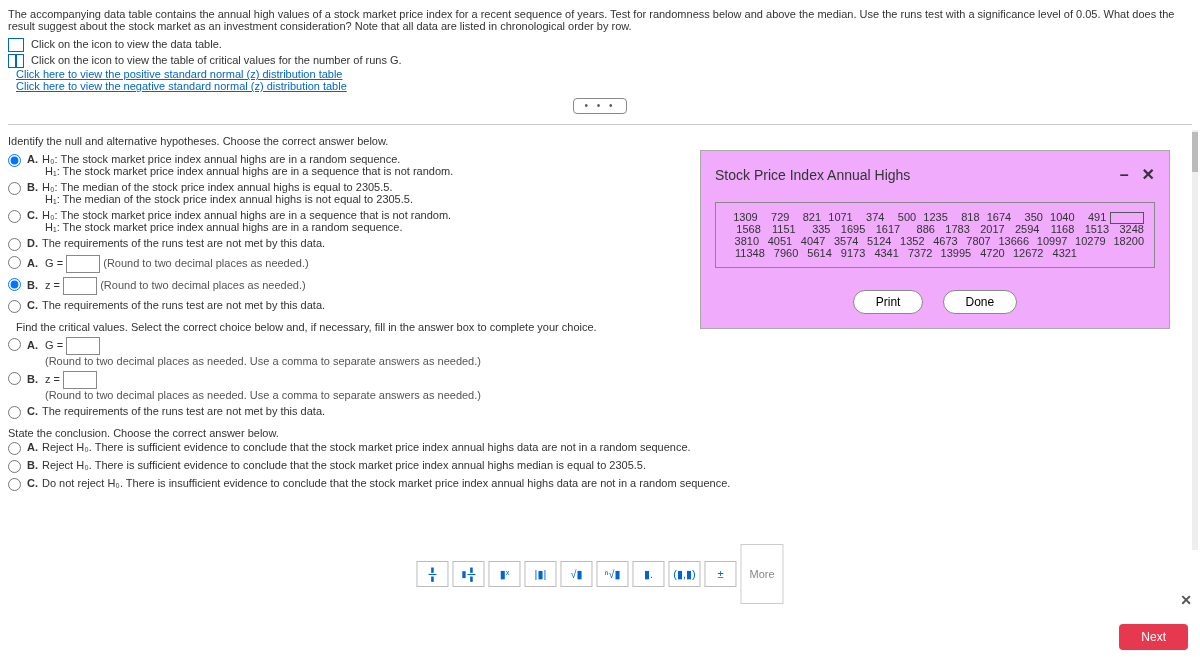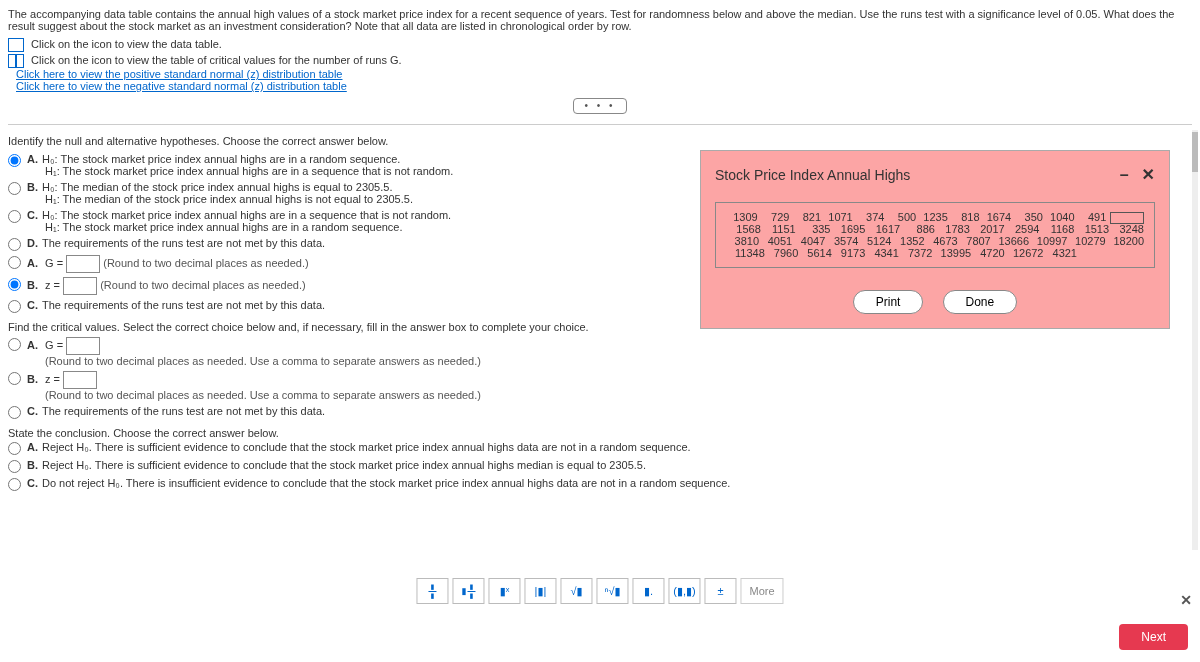--- a/index.html
+++ b/index.html
@@ -26,21 +26,21 @@
 .input-sm { width: 28px; height: 14px; border: 1px solid #888; vertical-align: middle; }
 .prompt-hint { color: #555; }
 .show-more { text-align: center; margin: 6px 0; }
 .show-more .pill { display: inline-block; border: 1px solid #888; border-radius: 4px; padding: 1px 10px 2px; font-size: 10px; letter-spacing: 3px; cursor: pointer; color: #555; }
 
 .modal {
   position: absolute;
   top: 150px;
   left: 700px;
   width: 470px;
-  background: #fca5a5;
+  background: #f0abfc;
   border: 1px solid #aaa;
   padding: 14px;
   box-sizing: border-box;
 }
 .modal .titlebar { display: flex; justify-content: space-between; align-items: center; margin-bottom: 18px; }
 .modal h3 { margin: 0; font-size: 14px; font-weight: 500; color: #333; }
 .modal .ctrls span { font-size: 16px; margin-left: 10px; cursor: pointer; color: #333; font-weight: bold; }
 .data-box { border: 1px solid #888; padding: 8px 10px; font-size: 11px; }
 .data-row { display: flex; }
 .data-row span { width: 38px; text-align: right; white-space: nowrap; }
@@ -59,21 +59,21 @@
   align-items: center;
   background: #fff;
   padding: 2px;
 }
 .toolbar .tbtn {
   width: 30px; height: 24px;
   border: 1px solid #bbb;
   display: flex; align-items: center; justify-content: center;
   font-size: 11px; color: #0066cc; cursor: pointer;
 }
-.toolbar .tbtn.more { width: auto; padding: 0 8px; color: #888; border-color: #ccc; }
+.toolbar .tbtn.more { width: auto; padding: 17px 8px; color: #888; border-color: #ccc; }
 .toolbar .tbtn .frac { display: flex; flex-direction: column; align-items: center; font-size: 7px; line-height: 6px; }
 .toolbar .tbtn .frac .bar { width: 8px; height: 1px; background: #0066cc; margin: 1px 0; }
 
 .close-x { position: absolute; bottom: 54px; right: 8px; font-size: 14px; font-weight: bold; color: #555; cursor: pointer; }
 .next-btn { position: absolute; bottom: 12px; right: 12px; background: #e63950; color: #fff; border: none; padding: 6px 22px; border-radius: 4px; font-size: 12px; cursor: pointer; }
 .scroll-region { position: relative; height: 540px; overflow: hidden; }
 .thin-scroll { position: absolute; right: 2px; top: 130px; width: 6px; height: 420px; background: #eee; }
 .thin-scroll .thumb { position: absolute; top: 2px; left: 0; width: 6px; height: 40px; background: #bbb; }
 </style>
 </head>
@@ -132,21 +132,21 @@
     <span>z =</span>
     <input class="input-sm" style="">
     <span class="prompt-hint">(Round to two decimal places as needed.)</span>
   </div>
 </div>
 <div class="radio-row">
   <input type="radio" name="q2" style="">
   <div class="lbl"><span class="opt-letter">C.</span><span>The requirements of the runs test are not met by this data.</span></div>
 </div>
 
-<div style="margin:8px 0 4px">Find the critical values. Select the correct choice below and, if necessary, fill in the answer box to complete your choice.</div>
+<div style="margin:8px 8px 4px">Find the critical values. Select the correct choice below and, if necessary, fill in the answer box to complete your choice.</div>
 <div class="radio-row">
   <input type="radio" name="q3" style="">
   <div class="lbl"><span class="opt-letter">A.</span>
     <span>G =</span>
     <input class="input-sm" style=""><br>
     <span class="prompt-hint" style="margin-left:18px">(Round to two decimal places as needed. Use a comma to separate answers as needed.)</span>
   </div>
 </div>
 <div class="radio-row">
   <input type="radio" name="q3" style="">

